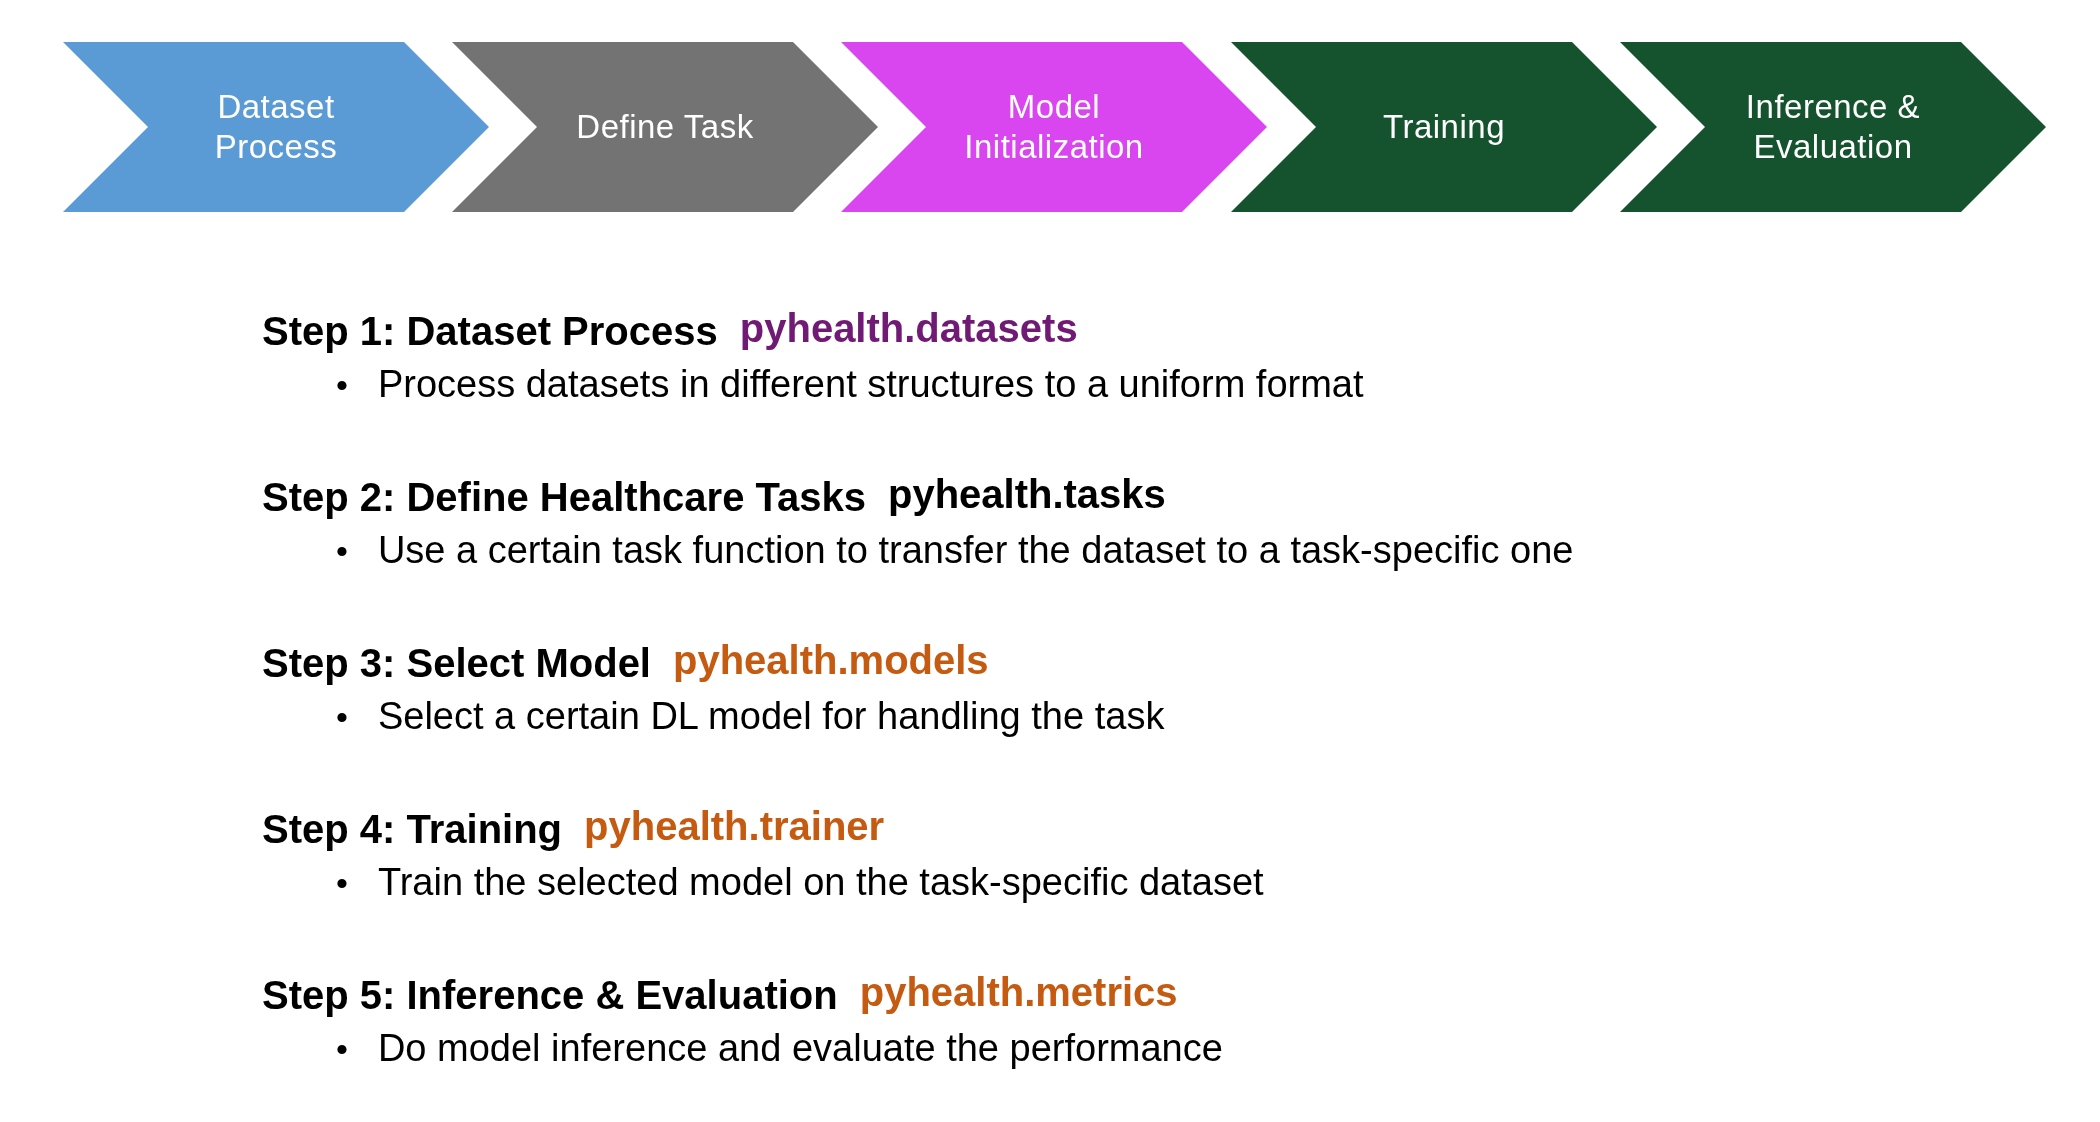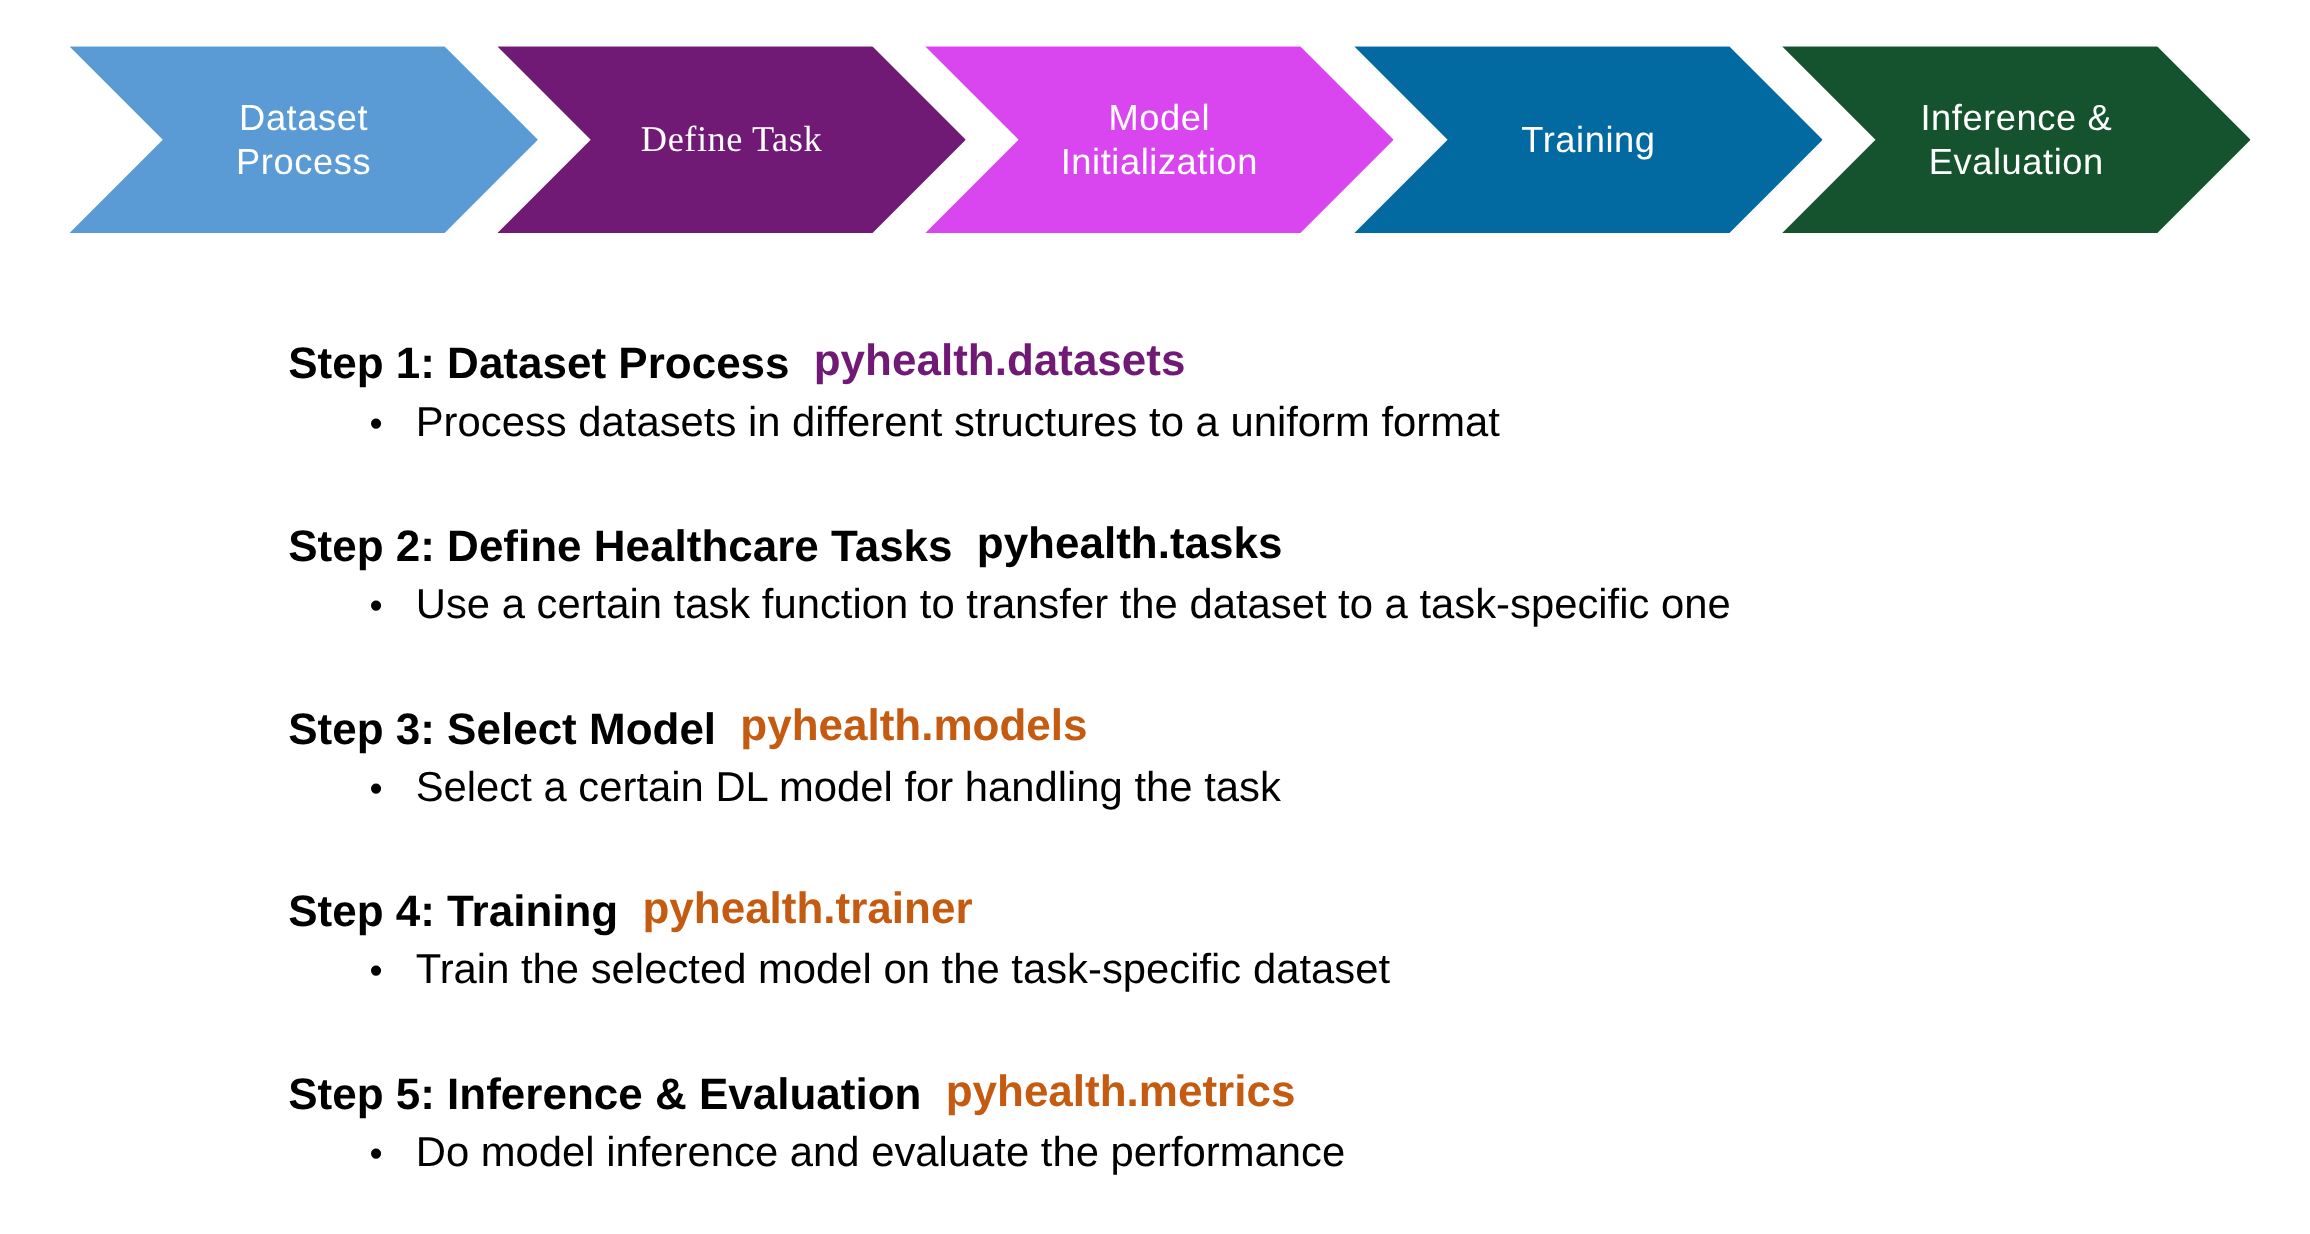--- a/index.html
+++ b/index.html
@@ -82,28 +82,28 @@
 </head>
 <body>
 
 <div>
 
   <div class="banner">
     <div class="chevron chev-0" style="background-color: rgb(91, 155, 213);">
       <span class="chev-label">Dataset
 Process</span>
     </div>
-    <div class="chevron chev-1" style="background-color: #701a75; font-family: Liberation Serif, serif;">
+    <div class="chevron chev-1" style="background-color: #737373;">
       <span class="chev-label">Define Task</span>
     </div>
     <div class="chevron chev-2" style="background-color: #d946ef;">
       <span class="chev-label">Model
 Initialization</span>
     </div>
-    <div class="chevron chev-3" style="background-color: #0369a1;">
+    <div class="chevron chev-3" style="background-color: #14532d;">
       <span class="chev-label">Training</span>
     </div>
     <div class="chevron chev-4" style="background-color: #14532d;">
       <span class="chev-label">Inference &amp;
 Evaluation</span>
     </div>
   </div>
 
   <div class="steps">
 

